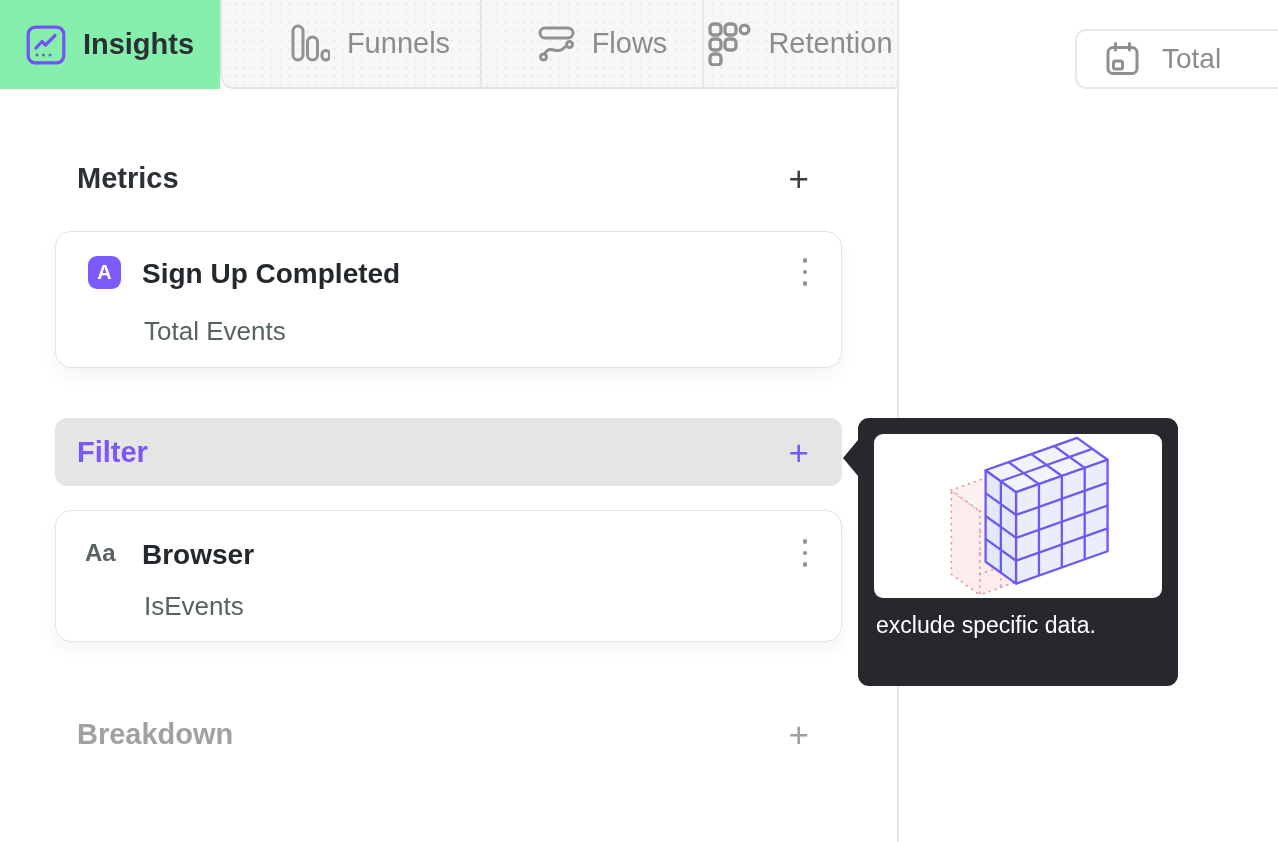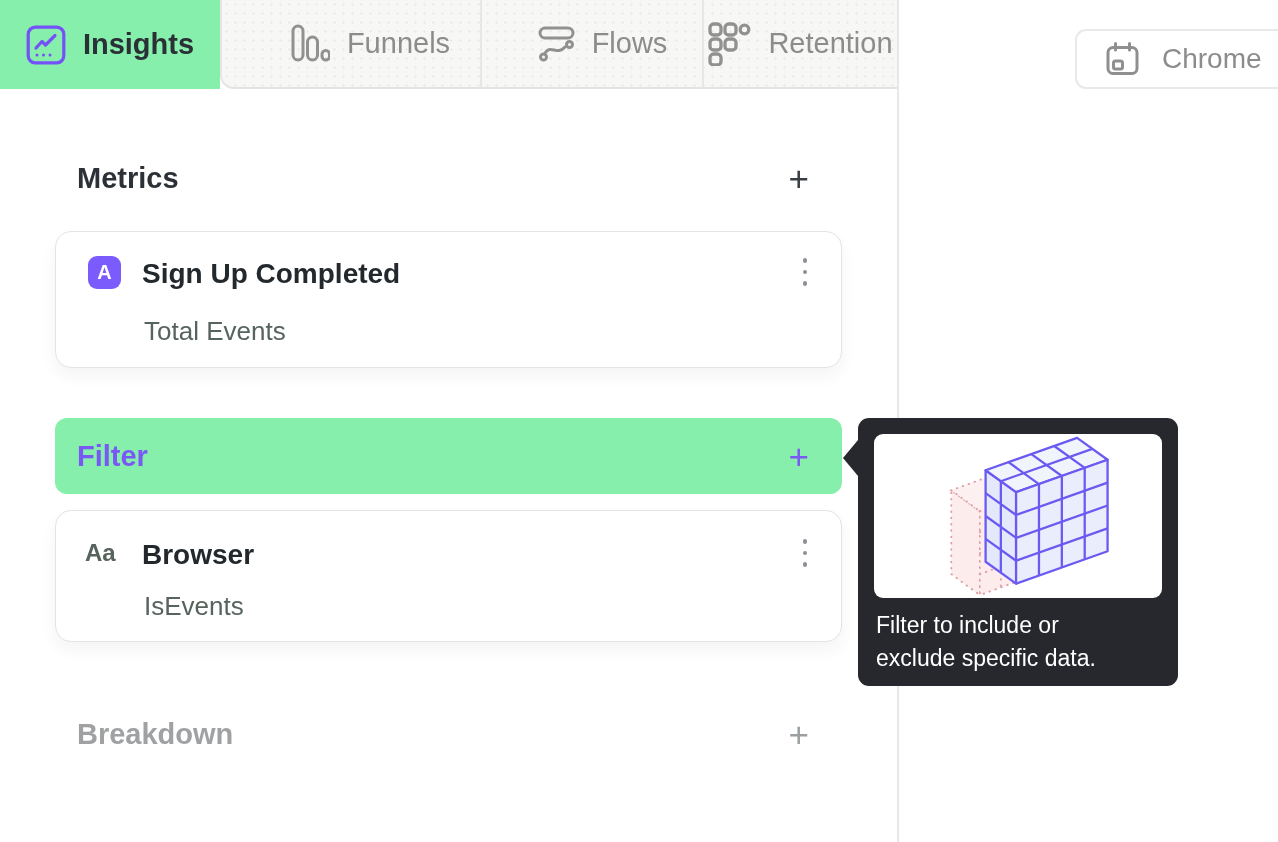--- a/index.html
+++ b/index.html
@@ -47,21 +47,21 @@
     position:absolute; left:55px; width:787px;
     display:flex; align-items:center; justify-content:space-between;
     padding:0 33px 0 22px;
   }
   .section-row .plus { font-size:35px; font-weight:300; line-height:1; cursor:default; }
 
   .metrics-row   { top:154px; height:48px; }
   .metrics-row .heading { font-size:29px; font-weight:700; color:#2c3137; }
   .metrics-row .plus { color:#393e44; }
 
-  .filter-row    { top:418px; height:76px; background:#86efac; border-radius:12px; }
+  .filter-row    { top:418px; height:68px; background:#e5e5e5; border-radius:12px; }
   .filter-row .heading { font-size:29px; font-weight:700; color:#7a58f6; }
   .filter-row .plus { color:#7a58f6; }
 
   .breakdown-row { top:710px; height:48px; }
   .breakdown-row .heading { font-size:29px; font-weight:700; color:#9fa1a3; }
   .breakdown-row .plus { color:#9da0a2; }
 
   
   .card {
     position:absolute; left:55px; width:787px; background:#fff;
@@ -161,21 +161,21 @@
 </div>
 
 <div class="custom-btn">
   <span>
     <svg width="35" height="36" viewBox="0 0 35 36" fill="none" stroke="#8f8f8f" stroke-width="3" stroke-linecap="round">
       <rect x="3" y="6.5" width="29" height="26" rx="5"></rect>
       <path d="M10.5 2.5 V9 M24.5 2.5 V9"></path>
       <rect x="8.5" y="20" width="9" height="8" rx="2"></rect>
     </svg>
   </span>
-  <span class="label">Chrome</span>
+  <span class="label">Total</span>
 </div>
 
 <div class="section-row metrics-row">
   <span class="heading">Metrics</span>
   <span class="plus">+</span>
 </div>
 
 <div class="card card-metric">
   <div class="badge-a">A</div>
   <div class="title" style="top:26px;">Sign Up Completed</div>
@@ -229,16 +229,15 @@
         <path d="M112 48.5 L112 144.5 M128 84 L96 61 M128 108 L96 85 M128 132 L96 109"></path>
         <path d="M128 60 L224 26 L192 3 L96 37 Z" fill="#f1f4fd"></path>
         <path d="M152 51.5 L120 28.5 M176 43 L144 20 M200 34.5 L168 11.5 M112 48.5 L208 14.5"></path>
         <path d="M128 60 L224 26 L224 122 L128 156 Z" fill="#e9edfc"></path>
         <path d="M152 51.5 L152 147.5 M176 43 L176 139 M200 34.5 L200 130.5"></path>
         <path d="M128 84 L224 50 M128 108 L224 74 M128 132 L224 98"></path>
       </g>
     </svg>
   </div>
   <div class="txt">
-    <div>Filter to include or</div>
     <div>exclude specific data.</div>
   </div>
 </div>
 
 </body></html>

